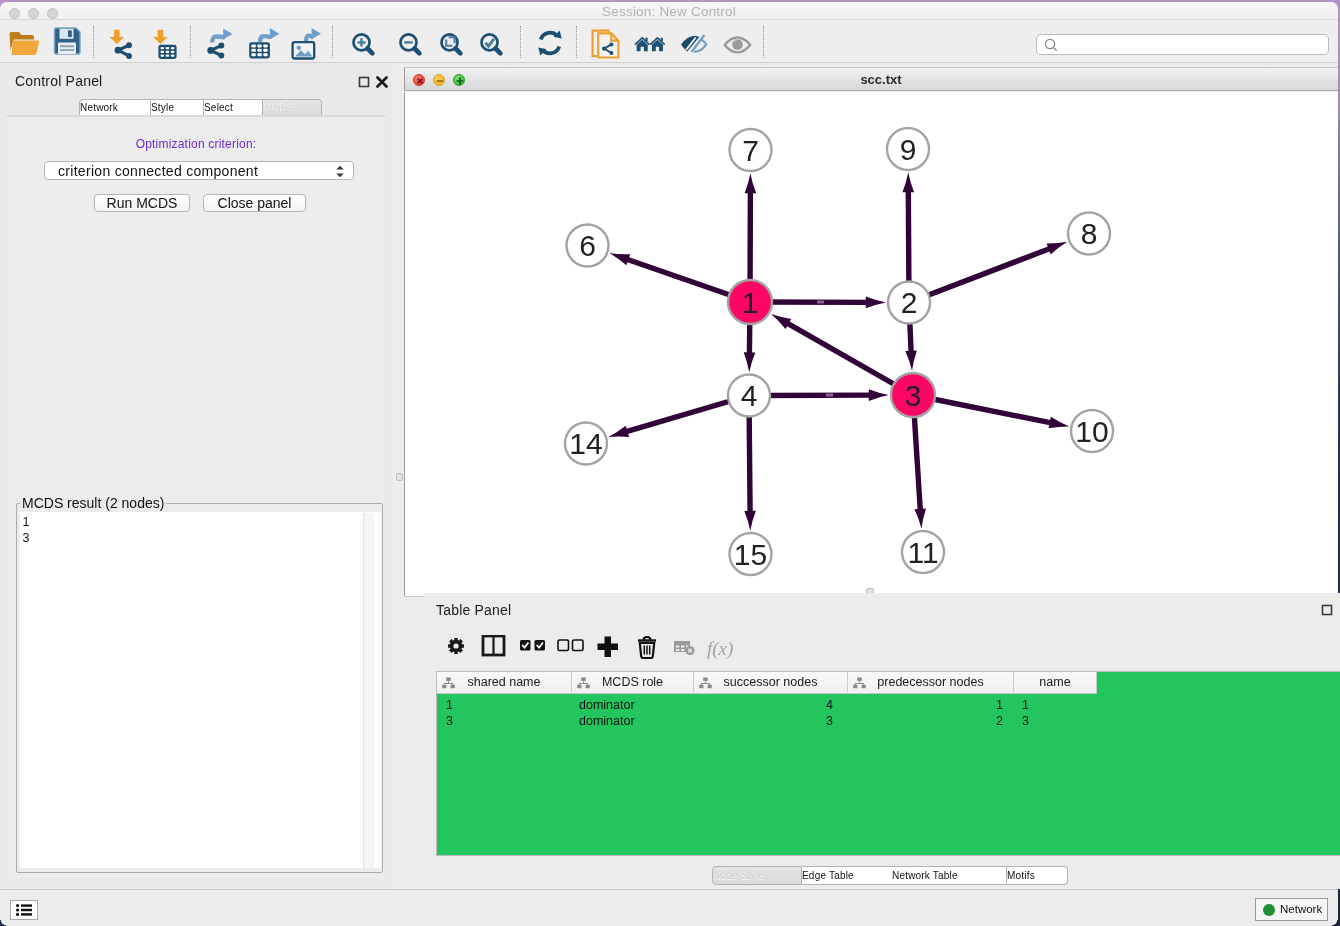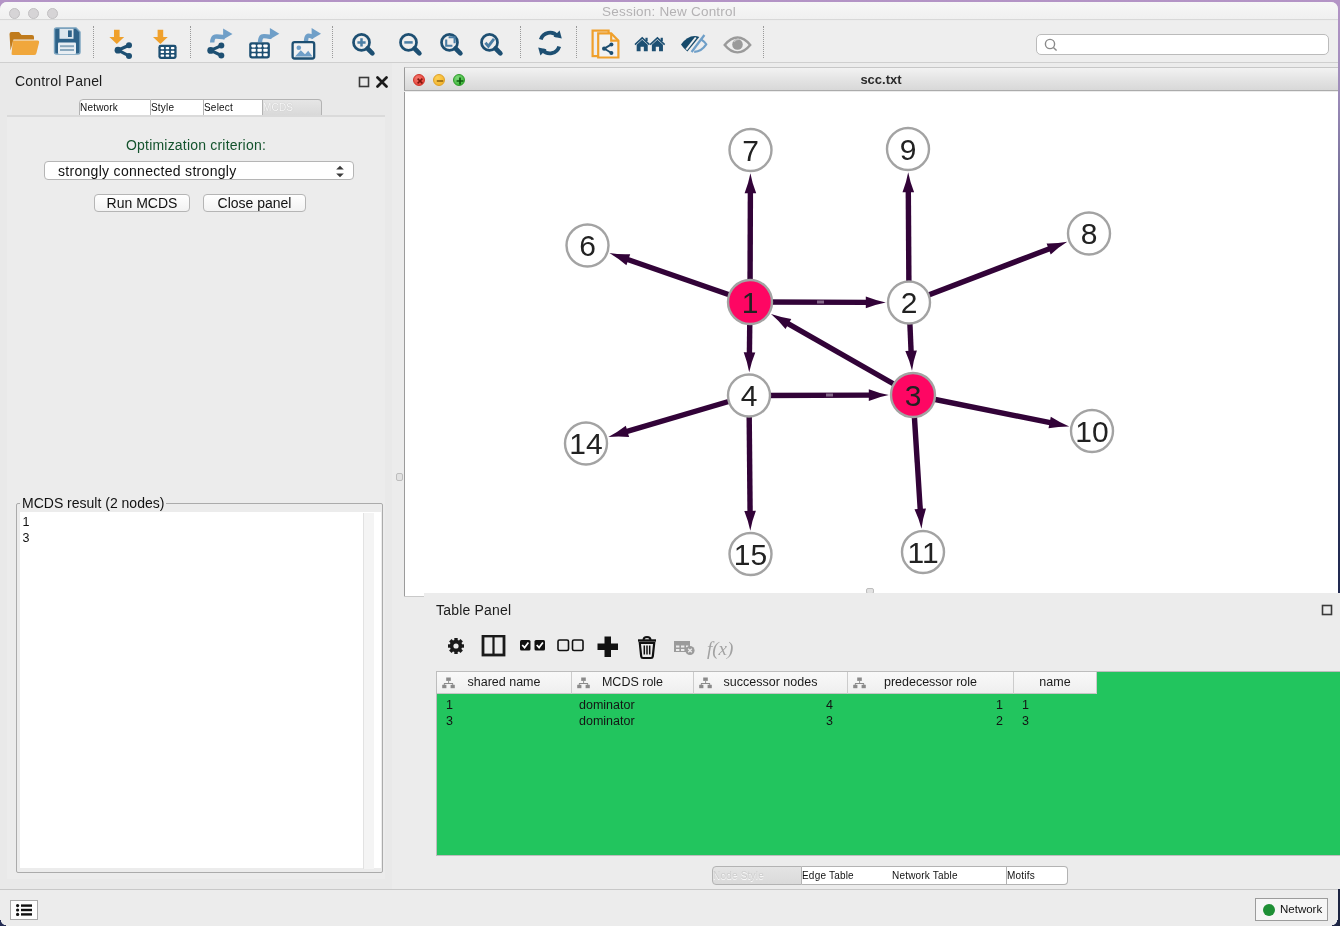--- a/index.html
+++ b/index.html
@@ -274,24 +274,24 @@
     <path d="M19.5 1.5 L28.5 10.5 M28.5 1.5 L19.5 10.5" stroke="#1a1a1a" stroke-width="2.7" fill="none" stroke-linecap="round"></path>
   </svg>
 
   <div class="tab" style="top:36px;left:79px; width:72px; border-radius:4px 0 0 0">Network</div>
   <div class="tab" style="top:36px;left:151px; width:53px; border-left:none">Style</div>
   <div class="tab" style="top:36px;left:204px; width:59px; border-left:none">Select</div>
   <div class="tab" style="top:36px;left:263px; width:59px; border-left:none; border-radius:0 4px 0 0;
        background:linear-gradient(#e6e6e6,#d9d9d9); color:#f8f8f8;
        text-shadow:0 0 1px #b0b0b0;">MCDS</div>
   <div class="mcdspanel">
-    <div style="position:absolute;left:0;top:20px;width:378px;text-align:center;font-size:14px;color:#14532d;letter-spacing:0.2px">Optimization criterion:</div>
+    <div style="position:absolute;left:0;top:20px;width:378px;text-align:center;font-size:12px;color:#6d28d9;letter-spacing:0.2px">Optimization criterion:</div>
     <div style="position:absolute;left:37px;top:44px;width:310px;height:19px;background:#fff;
          border:1px solid #b5b5b5;border-radius:4px;font-size:14px;color:#111;line-height:18px;letter-spacing:0.3px;">
-      <span style="margin-left:13px">strongly connected strongly</span>
+      <span style="margin-left:13px">criterion connected component</span>
       <svg width="10" height="13" style="position:absolute;right:8px;top:3px" viewBox="0 0 10 13">
         <path d="M1.2 4.6 L5 0.8 L8.8 4.6 Z" fill="#3a3a3a"></path>
         <path d="M1.2 8.4 L5 12.2 L8.8 8.4 Z" fill="#3a3a3a"></path>
       </svg>
     </div>
     <div class="btn" style="left:87px;top:77px;width:96px">Run MCDS</div>
     <div class="btn" style="left:196px;top:77px;width:103px">Close panel</div>
     <div class="groupbox">
       <div class="gbtext">
         <div style="margin:2px 0 0 2.5px; line-height:16px;">1<br>3</div>
@@ -476,21 +476,21 @@
           </span><span>successor nodes</span></div>
       <div class="hcol" style="left:411px;width:166px"><span class="hicon">
             <svg width="13" height="12" viewBox="0 0 13 12" style="display:block">
               <g fill="#8a8a8a">
                 <rect x="4.2" y="0.5" width="4.6" height="3.4"></rect>
                 <rect x="0.2" y="7.8" width="4.2" height="3.4"></rect>
                 <rect x="8.6" y="7.8" width="4.2" height="3.4"></rect>
                 <path d="M6.2 3.9 h0.9 v2.2 h-0.9 Z M2 6 h9 v1 h-9 Z M1.8 6.5 h0.9 v1.5 h-0.9 Z M10.3 6.5 h0.9 v1.5 h-0.9 Z"></path>
               </g>
             </svg>
-          </span><span>predecessor role</span></div>
+          </span><span>predecessor nodes</span></div>
       <div class="hcol" style="left:577px;width:83px">name</div>
     </div>
     <div class="cell" style="left:9px;top:26px">1</div>
     <div class="cell" style="left:142px;top:26px">dominator</div>
     <div class="cell" style="left:330px;top:26px;width:66px;text-align:right">4</div>
     <div class="cell" style="left:500px;top:26px;width:66px;text-align:right">1</div>
     <div class="cell" style="left:585px;top:26px">1</div>
     <div class="cell" style="left:9px;top:42px">3</div>
     <div class="cell" style="left:142px;top:42px">dominator</div>
     <div class="cell" style="left:330px;top:42px;width:66px;text-align:right">3</div>

